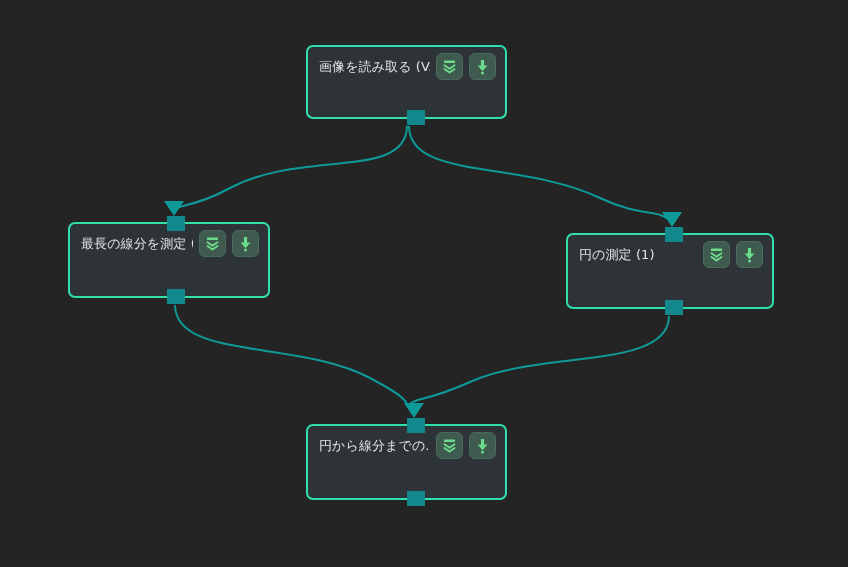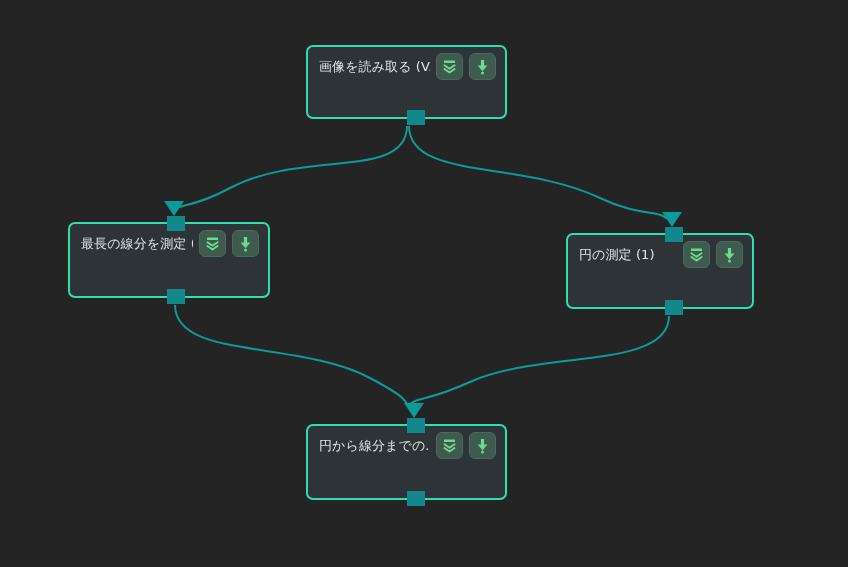--- a/index.html
+++ b/index.html
@@ -126,21 +126,21 @@
               <rect x="6.9" y="2" width="3.2" height="6.2" fill="#6ddc8a"></rect>
               <path d="M 3.6 7.6 L 13.4 7.6 L 8.5 13.2 Z" fill="#6ddc8a"></path>
               <circle cx="8.5" cy="15" r="1.5" fill="#6ddc8a"></circle>
             </svg>
           </div>
         </div>
         <div class="node-body"></div>
         <div class="port in" style="left: 97px;"></div>
         <div class="port out" style="left: 97px;"></div>
       </div>
-      <div class="node" style="left: 566px; top: 233px; width: 188px; height: 76px;">
+      <div class="node" style="left: 566px; top: 233px; width: 208px; height: 76px;">
         <div class="node-header">
           <div class="node-title">円の測定 (1)</div>
           <div class="node-btn" title="折りたたむ">
             <svg width="17" height="17" viewBox="0 0 17 17">
               <rect x="3" y="2.5" width="11" height="2.6" rx="0.6" fill="#6ddc8a"></rect>
               <path d="M 3.4 7.2 L 8.5 10.8 L 13.6 7.2" fill="none" stroke="#6ddc8a" stroke-width="1.8" stroke-linecap="round" stroke-linejoin="round"></path>
               <path d="M 3.4 11 L 8.5 14.6 L 13.6 11" fill="none" stroke="#6ddc8a" stroke-width="1.8" stroke-linecap="round" stroke-linejoin="round"></path>
             </svg>
           </div>
           <div class="node-btn" title="ダウンロード">

